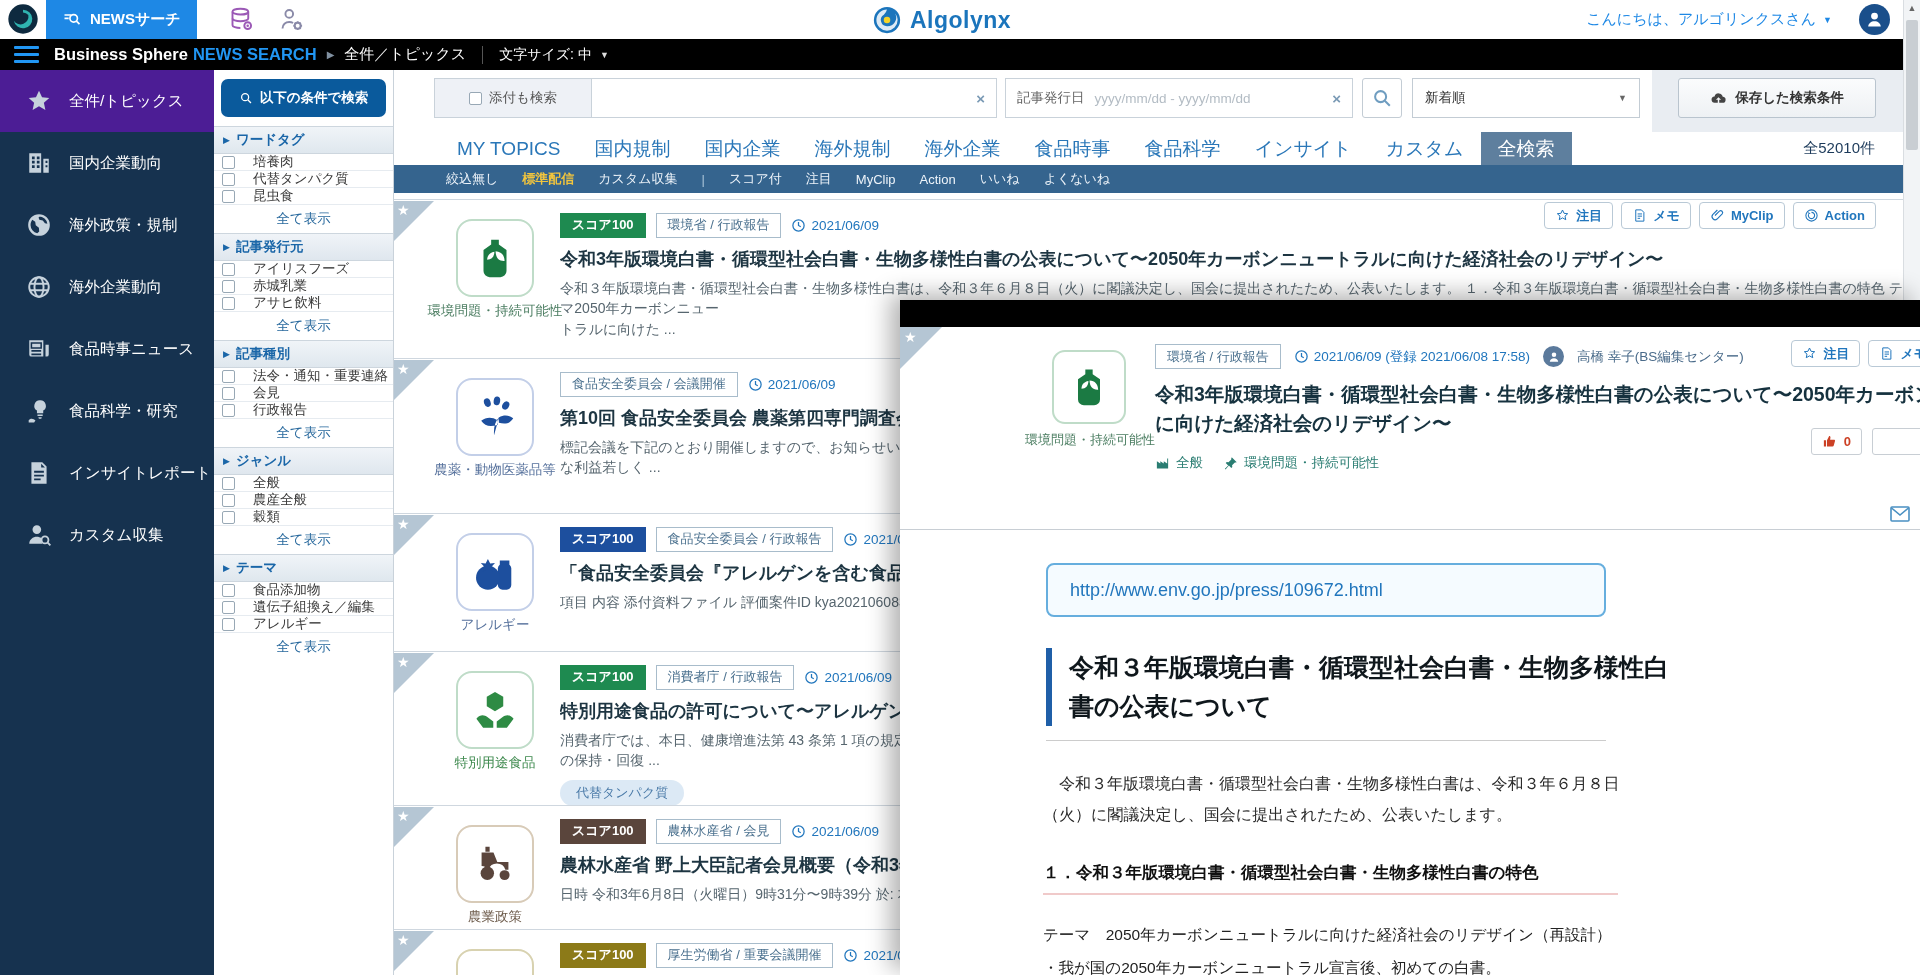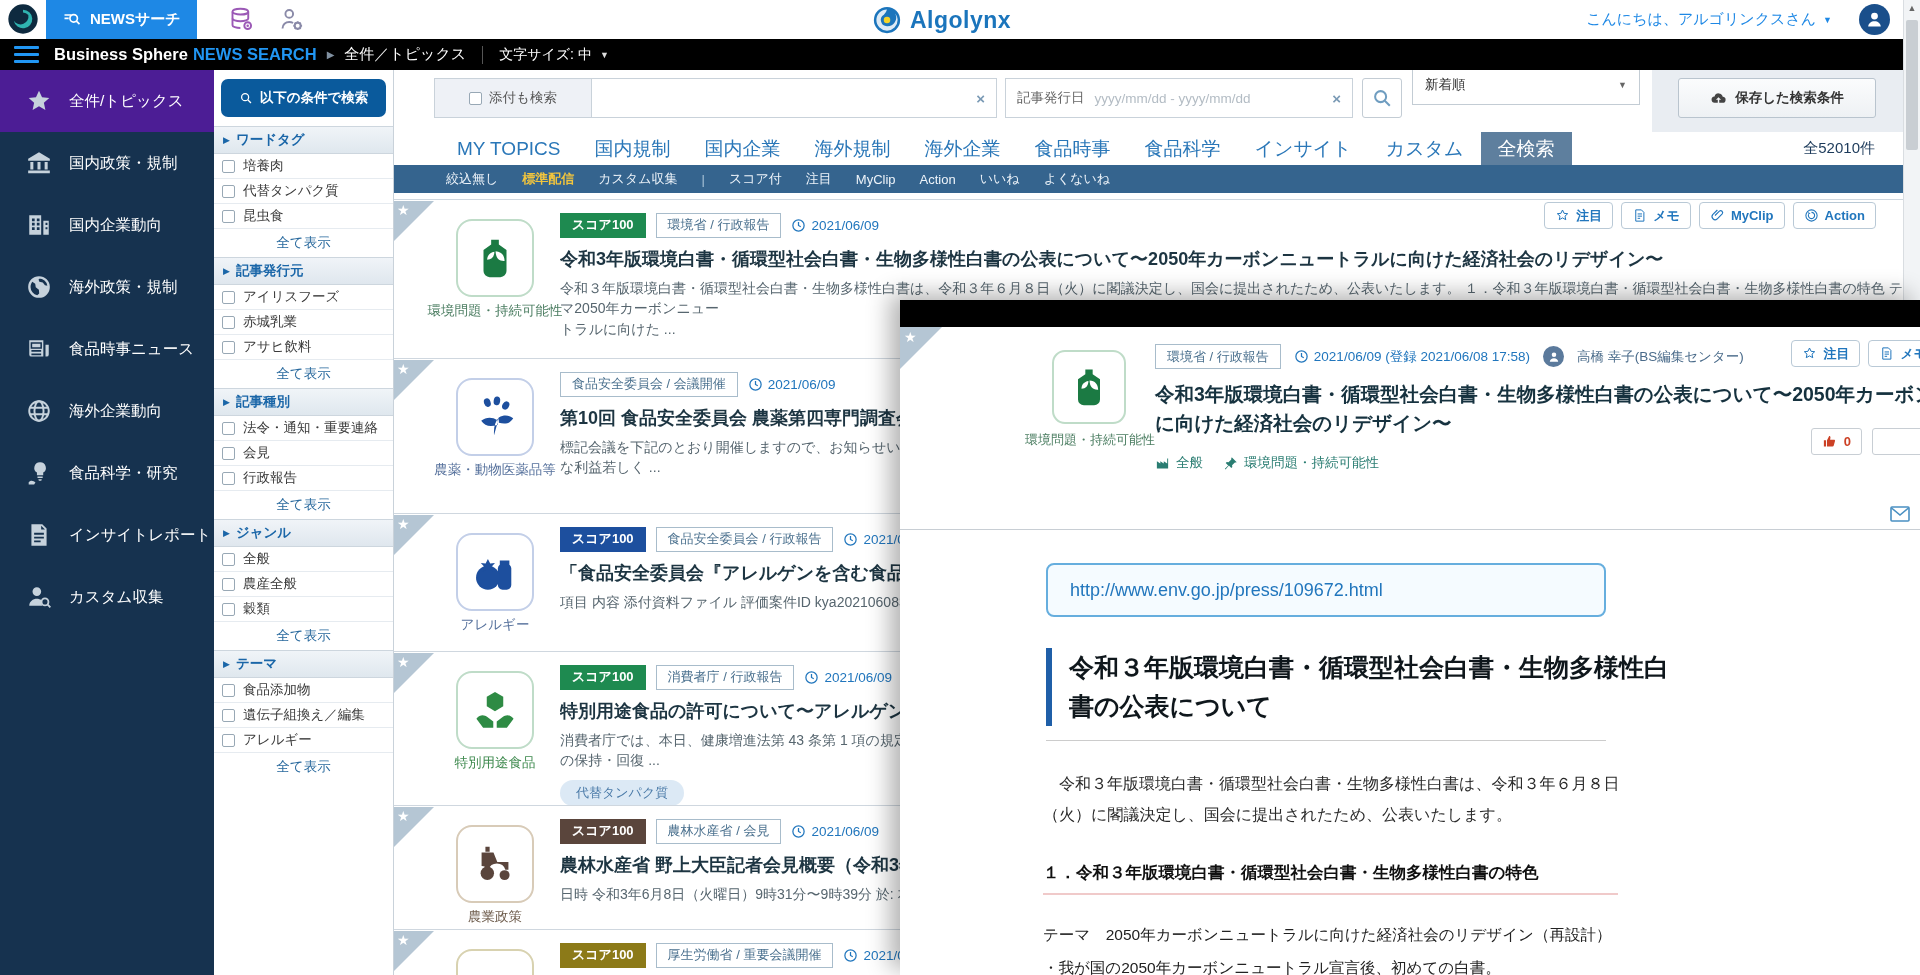--- a/index.html
+++ b/index.html
@@ -37,33 +37,33 @@
   .sidebar{position:absolute;left:0;top:70px;width:214px;bottom:0;background:#16324f}
   .sb-item{height:62px;display:flex;align-items:center;padding-left:26px;gap:17px;color:#fff;font-size:15.5px;cursor:pointer;white-space:nowrap}
   .sb-item.active{background:#4c1d95}
   .sb-ic{width:26px;height:26px;color:#c6d2dc;flex:none}
   
   .filterbar{position:absolute;left:214px;top:70px;width:180px;bottom:0;background:#fff;border-right:1px solid #c9d2da}
   .fsearch-btn{margin:9px 7px 9px;height:38px;background:#0a5a9c;border-radius:7px;color:#fff;display:flex;align-items:center;justify-content:center;gap:7px;font-size:13.5px;font-weight:bold;cursor:pointer}
   .fsearch-btn .ic{width:14px;height:14px}
   .fsec-h{height:28px;background:linear-gradient(#f0f4f8,#dfe7ee);border-top:1px solid #cdd6de;border-bottom:1px solid #cdd6de;display:flex;align-items:center;gap:6px;padding-left:9px;color:#1a66a8;font-weight:bold;font-size:13.5px}
   .fsec-h .ar{font-size:9px}
-  .fopt{height:25px;border-bottom:1px solid #e6ebf0;display:flex;align-items:center;gap:8px;padding-left:8px;font-size:13.5px;color:#3a3a3a;cursor:pointer;white-space:nowrap;overflow:hidden}
+  .fopt{height:17px;border-bottom:1px solid #e6ebf0;display:flex;align-items:center;gap:18px;padding-left:8px;font-size:13.5px;color:#3a3a3a;cursor:pointer;white-space:nowrap;overflow:hidden}
   .cb{width:13px;height:13px;border:1px solid #98a8b5;border-radius:2px;background:#fff;flex:none}
   .fmore{height:28px;display:flex;align-items:center;justify-content:center;color:#2a6a9e;font-size:13.5px;cursor:pointer}
   
   .attach{position:absolute;left:434px;top:78px;width:158px;height:40px;border:1px solid #c9d2da;background:#eef1f6;display:flex;align-items:center;justify-content:center;gap:7px;font-size:13.5px;color:#555;z-index:1}
   .kwwrap{position:absolute;left:591px;top:78px;width:406px;height:40px;border:1px solid #c9d2da;background:#fff;display:flex;align-items:center;z-index:1}
   .kwwrap input{flex:1;border:0;outline:0;height:100%;padding:0 10px;font-size:14px;font-family:inherit}
   .clear-x{color:#7a9ab5;font-weight:bold;padding:0 11px;font-size:15px;cursor:pointer}
   .datebox{position:absolute;left:1005px;top:78px;width:348px;height:40px;border:1px solid #c9d2da;background:#fff;display:flex;align-items:center;gap:10px;padding-left:11px;font-size:13.5px;z-index:1}
   .dlabel{color:#666}.dph{color:#b3bcc4;flex:1}
   .qbtn{position:absolute;left:1362px;top:78px;width:40px;height:40px;border:1px solid #c3ccd4;border-radius:3px;background:#fff;display:flex;align-items:center;justify-content:center;color:#6f9dc0;cursor:pointer;z-index:1}
   .qbtn .ic{width:22px;height:22px}
-  .sortsel{position:absolute;left:1412px;top:65px;width:228px;height:40px;border:1px solid #c3ccd4;background:#fff;display:flex;align-items:center;justify-content:space-between;padding:0 12px;font-size:13.5px;color:#333;cursor:pointer;z-index:1}
+  .sortsel{position:absolute;left:1412px;top:78px;width:228px;height:40px;border:1px solid #c3ccd4;background:#fff;display:flex;align-items:center;justify-content:space-between;padding:0 12px;font-size:13.5px;color:#333;cursor:pointer;z-index:1}
   .sortsel .dn{font-size:9px;color:#666}
   .savearea{position:absolute;left:1652px;top:70px;width:251px;height:62px;background:#e9edf2}
   .savebtn{position:absolute;left:1678px;top:78px;width:198px;height:40px;border:1px solid #b9c4ce;border-radius:3px;background:linear-gradient(#fbfcfd,#eef1f4);display:flex;align-items:center;justify-content:center;gap:8px;font-size:13.5px;font-weight:bold;color:#333;cursor:pointer;z-index:1}
   .savebtn .ic{width:17px;height:17px;color:#444}
   
   .tabsrow{position:absolute;left:394px;right:17px;top:132px;height:33px;background:#fff;display:flex;align-items:center;padding-left:46px}
   .tab{padding:0 17px;height:33px;display:flex;align-items:center;font-size:19px;font-weight:normal;color:#2a77b8;cursor:pointer;white-space:nowrap}
   .tab.active{background:#5e7f9e;color:#fff}
   .tabs-total{margin-left:auto;margin-right:28px;font-size:15px;color:#1c3a5a;white-space:nowrap}
   .bluebar{position:absolute;left:394px;right:0;top:165px;height:28px;background:#35648e;display:flex;align-items:center;padding-left:40px}
@@ -218,64 +218,56 @@
         <span class="sb-ic">
           <svg viewBox="0 0 24 24" width="100%" height="100%" fill="currentColor" xmlns="http://www.w3.org/2000/svg">
             <path d="M12 2.5l2.8 6 6.7.7-5 4.4 1.4 6.6-5.9-3.3-5.9 3.3 1.4-6.6-5-4.4 6.7-.7z"></path>
           </svg>
         </span>
         <span>全件/トピックス</span>
       </div>
       <div class="sb-item">
         <span class="sb-ic">
           <svg viewBox="0 0 24 24" width="100%" height="100%" fill="currentColor" xmlns="http://www.w3.org/2000/svg">
-            <path d="M12 2L2 8v2h20V8zM4 11h2.8v7H4zm6.6 0h2.8v7h-2.8zm6.6 0H20v7h-2.8zM2 19h20v2.5H2z"></path>
-          </svg>
-        </span>
-        <span>国内政策・規制</span>
+            <path d="M3 3h11v18H3zm13 5h5v13h-5zM5.5 6h2.5v2.5H5.5zm4.5 0h2.5v2.5H10zM5.5 10h2.5v2.5H5.5zm4.5 0h2.5v2.5H10zM5.5 14h2.5v2.5H5.5zm4.5 0h2.5v2.5H10zm8-4h1.8v2H18zm0 4h1.8v2H18z" fill-rule="evenodd"></path>
+          </svg>
+        </span>
+        <span>国内企業動向</span>
       </div>
       <div class="sb-item">
         <span class="sb-ic">
           <svg viewBox="0 0 24 24" width="100%" height="100%" fill="currentColor" xmlns="http://www.w3.org/2000/svg">
-            <path d="M3 3h11v18H3zm13 5h5v13h-5zM5.5 6h2.5v2.5H5.5zm4.5 0h2.5v2.5H10zM5.5 10h2.5v2.5H5.5zm4.5 0h2.5v2.5H10zM5.5 14h2.5v2.5H5.5zm4.5 0h2.5v2.5H10zm8-4h1.8v2H18zm0 4h1.8v2H18z" fill-rule="evenodd"></path>
-          </svg>
-        </span>
-        <span>国内企業動向</span>
+            <path d="M12 2a10 10 0 1 0 0 20 10 10 0 0 0 0-20zm0 2.2a7.8 7.8 0 0 1 7.7 6.6l-2.2-.5-2-2.5-3.2-.6-.7-2.2 1.4-1.3zM4.2 12c0-1.8.6-3.5 1.6-4.8l2.7 1.9.5 3.1 2.9 2.4.3 3.3-1.8 1.7A7.8 7.8 0 0 1 4.2 12z"></path>
+          </svg>
+        </span>
+        <span>海外政策・規制</span>
       </div>
       <div class="sb-item">
         <span class="sb-ic">
           <svg viewBox="0 0 24 24" width="100%" height="100%" fill="currentColor" xmlns="http://www.w3.org/2000/svg">
-            <path d="M12 2a10 10 0 1 0 0 20 10 10 0 0 0 0-20zm0 2.2a7.8 7.8 0 0 1 7.7 6.6l-2.2-.5-2-2.5-3.2-.6-.7-2.2 1.4-1.3zM4.2 12c0-1.8.6-3.5 1.6-4.8l2.7 1.9.5 3.1 2.9 2.4.3 3.3-1.8 1.7A7.8 7.8 0 0 1 4.2 12z"></path>
-          </svg>
-        </span>
-        <span>海外政策・規制</span>
+            <g fill="none" stroke="currentColor" stroke-width="1.8">
+              <circle cx="12" cy="12" r="9"></circle>
+              <ellipse cx="12" cy="12" rx="4.2" ry="9"></ellipse>
+              <path d="M3.5 9h17M3.5 15h17"></path>
+            </g>
+          </svg>
+        </span>
+        <span>海外企業動向</span>
       </div>
       <div class="sb-item">
         <span class="sb-ic">
           <svg viewBox="0 0 24 24" width="100%" height="100%" fill="currentColor" xmlns="http://www.w3.org/2000/svg">
             <path d="M3 4h13v15H5a2 2 0 0 1-2-2zm15 4h3v9a2 2 0 0 1-2 2h-1z"></path>
             <g fill="#16324f">
               <path d="M5 6.5h9V11H5z" fill="none" stroke="#16324f" stroke-width="1.4"></path>
               <path d="M5 13h9v1.6H5zm0 3.2h9v1.6H5z" fill="#16324f"></path>
             </g>
           </svg>
         </span>
         <span>食品時事ニュース</span>
-      </div>
-      <div class="sb-item">
-        <span class="sb-ic">
-          <svg viewBox="0 0 24 24" width="100%" height="100%" fill="currentColor" xmlns="http://www.w3.org/2000/svg">
-            <g fill="none" stroke="currentColor" stroke-width="1.8">
-              <circle cx="12" cy="12" r="9"></circle>
-              <ellipse cx="12" cy="12" rx="4.2" ry="9"></ellipse>
-              <path d="M3.5 9h17M3.5 15h17"></path>
-            </g>
-          </svg>
-        </span>
-        <span>海外企業動向</span>
       </div>
       <div class="sb-item">
         <span class="sb-ic">
           <svg viewBox="0 0 24 24" width="100%" height="100%" fill="currentColor" xmlns="http://www.w3.org/2000/svg">
             <path d="M13 2a5.2 5.2 0 0 0-2.9 9.6V14h5.8v-2.4A5.2 5.2 0 0 0 13 2zM10.6 15.3h4.8v1.4h-4.8zM11.4 17.8h3.2l-.5 1.4h-2.2z"></path>
             <path d="M2.5 20.5c2.3-2.2 4.3-1.2 6.2.2l-1.2 1.8h-5z"></path>
           </svg>
         </span>
         <span>食品科学・研究</span>
       </div>

